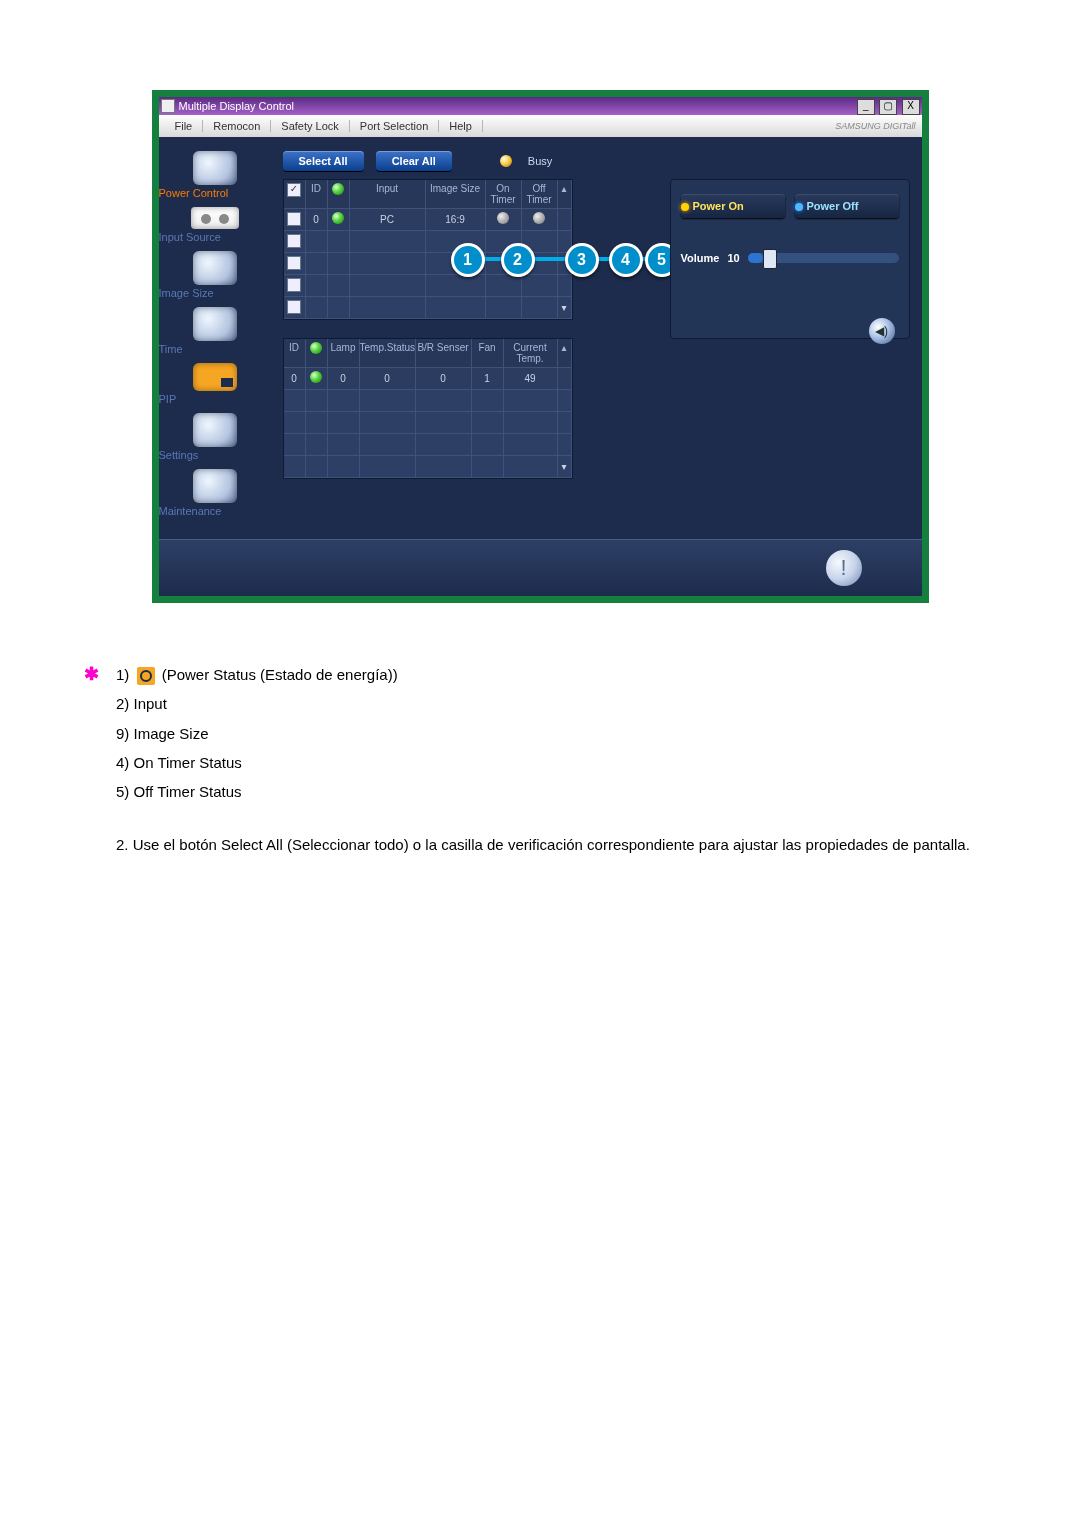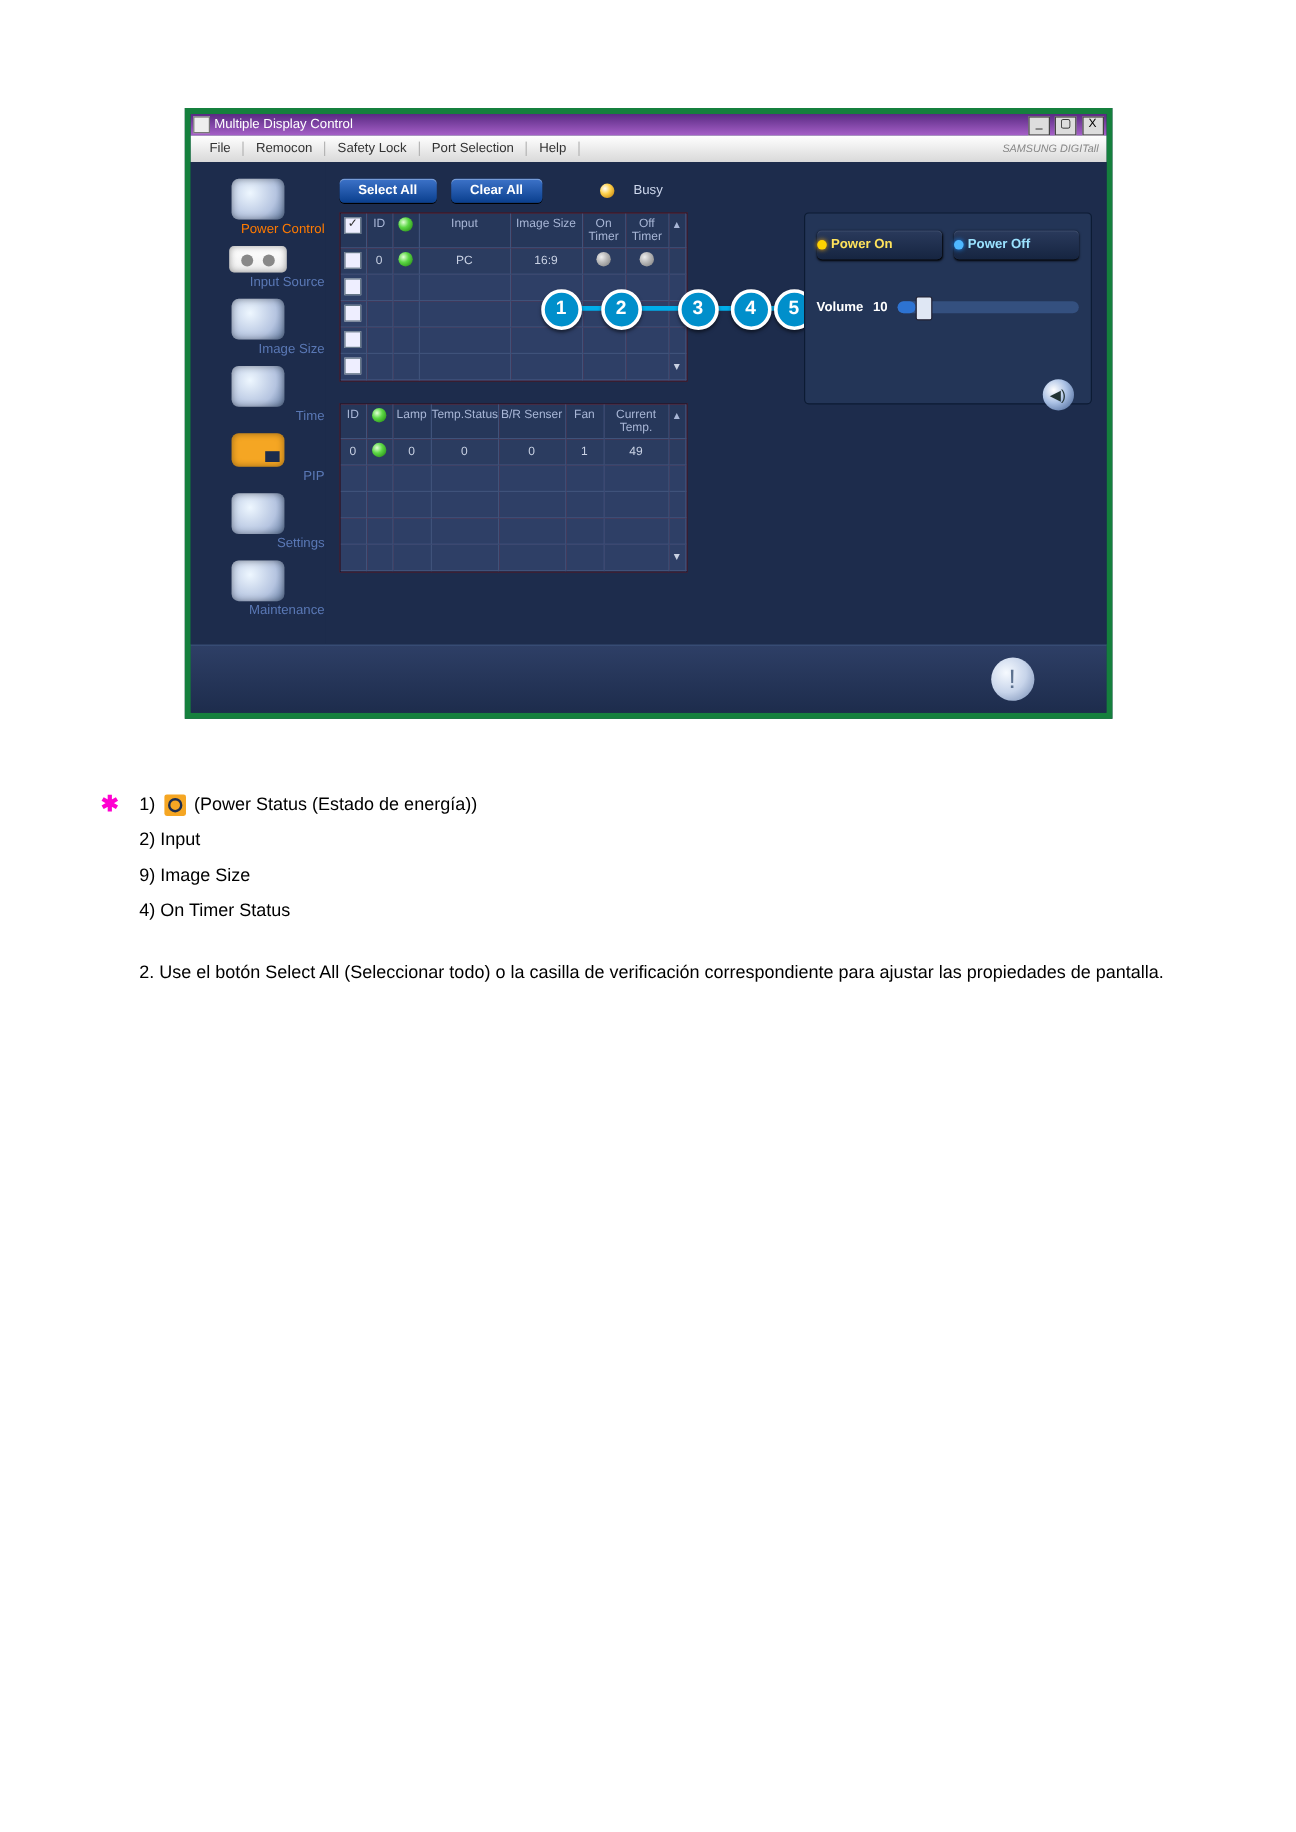--- a/index.html
+++ b/index.html
@@ -1,28 +1,28 @@
 <!DOCTYPE html>
 <html><head>
 <meta charset="utf-8">
 <style>
   html,body{margin:0;padding:0;background:#fff;font-family:Arial,Helvetica,sans-serif;font-size:12px;color:#000}
   .page{width:1080px;min-height:1527px;position:relative;padding:90px 58px 0 58px;box-sizing:border-box}
   
-  .app{width:763px;margin:0 auto 60px auto;border:5px solid #15803d;background:#1d2c4c}
+  .app{width:763px;margin:0 auto 60px auto;border:7px solid #15803d;background:#1d2c4c}
   .titlebar{height:18px;background:linear-gradient(#5a2a83,#a660c8);display:flex;align-items:center;justify-content:space-between;padding:0 2px}
   .titlebar .ico{width:14px;height:14px;margin-right:4px;display:inline-block;background:#eee;border:1px solid #777;box-sizing:border-box}
   .titlebar .ttl{flex:1;color:#fff;font-size:11px}
   .winbtns span{display:inline-block;width:16px;height:14px;background:#ddd;border:1px solid #444;margin-left:1px;color:#000;font-size:10px;line-height:12px;text-align:center}
   .menubar{height:22px;background:linear-gradient(#fff,#d9d9d9);display:flex;align-items:center;padding-left:6px;font-size:11px;color:#333;position:relative}
   .menubar .mi{padding:0 10px;border-right:1px solid #b5b5b5}
   .menubar .brand{position:absolute;right:6px;font-size:9px;font-style:italic;color:#888}
   .body{display:flex;background:#1d2c4c}
   .sidebar{width:112px;background:#1d2c4c;padding:14px 0;color:#5a78b5;font-size:11px}
-  .sb-item{text-align:right;margin-bottom:8px}
+  .sb-item{text-align:left;margin-bottom:8px}
   .sb-icon{width:44px;height:34px;margin:0 auto 2px auto;border-radius:6px;background:radial-gradient(circle at 35% 35%,#eef7ff,#b5c4e0 60%,#5f789f);box-shadow:inset 0 0 6px rgba(0,0,0,.4)}
   .sb-icon.tape{background:linear-gradient(#fff,#eee);height:22px;width:48px;border-radius:4px;position:relative}
   .sb-icon.tape::after{content:"";position:absolute;top:7px;left:10px;width:10px;height:10px;border-radius:50%;background:#888;box-shadow:18px 0 #888}
   .sb-icon.pip{background:#f5a623;border-radius:6px;height:28px;position:relative}
   .sb-icon.pip::after{content:"";position:absolute;right:4px;bottom:4px;width:12px;height:9px;background:#1d2c4c}
   .sb-item.active{color:#ff7a00}
   .main{flex:1;background:#1d2c4c;padding:14px 12px}
   .toolbar{display:flex;align-items:center;gap:12px;margin-bottom:8px}
   .pill{font-size:11px;font-weight:bold;color:#fff;padding:4px 16px;border-radius:4px;background:linear-gradient(#3d73c9,#0a3f8e);box-shadow:0 1px 0 #000,inset 0 1px 0 rgba(255,255,255,.3)}
   .busy-dot{width:12px;height:12px;border-radius:50%;background:radial-gradient(circle at 35% 35%,#fff,#ffd24d 40%,#b87400);display:inline-block;margin-right:4px}
@@ -312,17 +312,18 @@
       <div class="alert">!</div>
     </div>
   </div>
 
   <div class="doc">
     <p><span class="star">✱</span></p>
     <p class="indent"><span>1) </span><span class="inline-icon"></span><span> (Power Status (Estado de energía))</span></p>
     <p class="indent">2) Input</p>
     <p class="indent">9) Image Size</p>
     <p class="indent">4) On Timer Status</p>
+    <p class="indent">5) Off Timer Status</p>
     <br>
     <p class="indent">2.  Use el botón Select All (Seleccionar todo) o la casilla de verificación correspondiente para ajustar las propiedades de pantalla.</p>
   </div>
 
 </div>
 
 </body></html>

